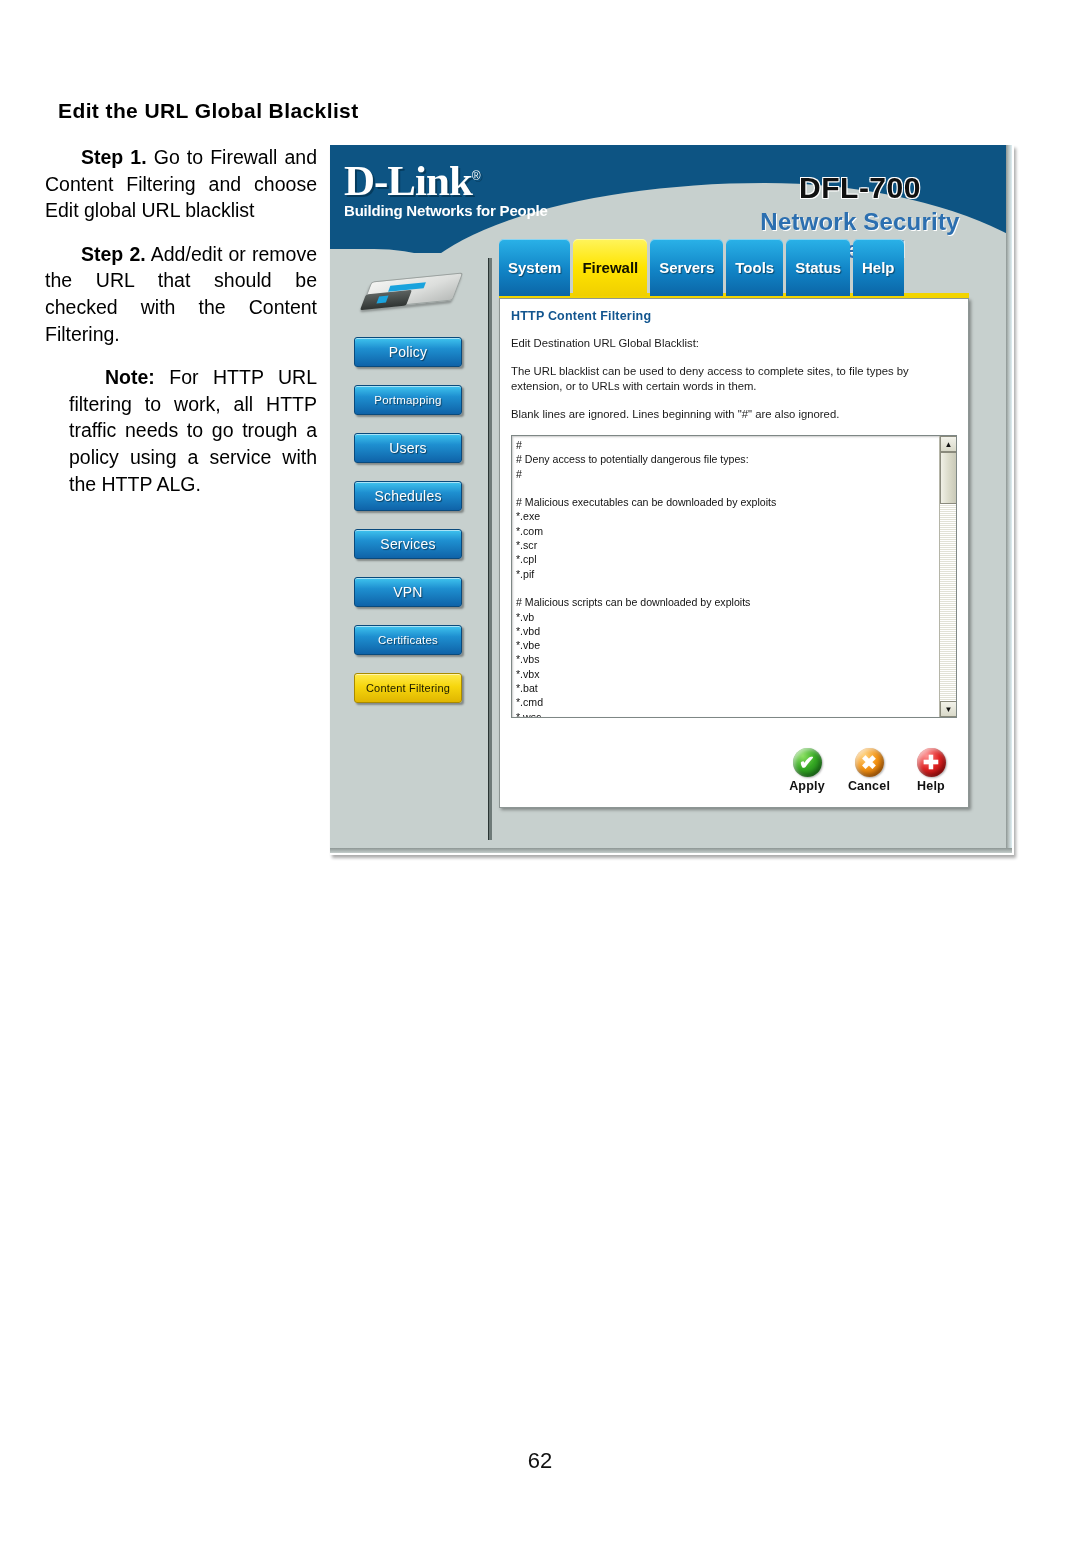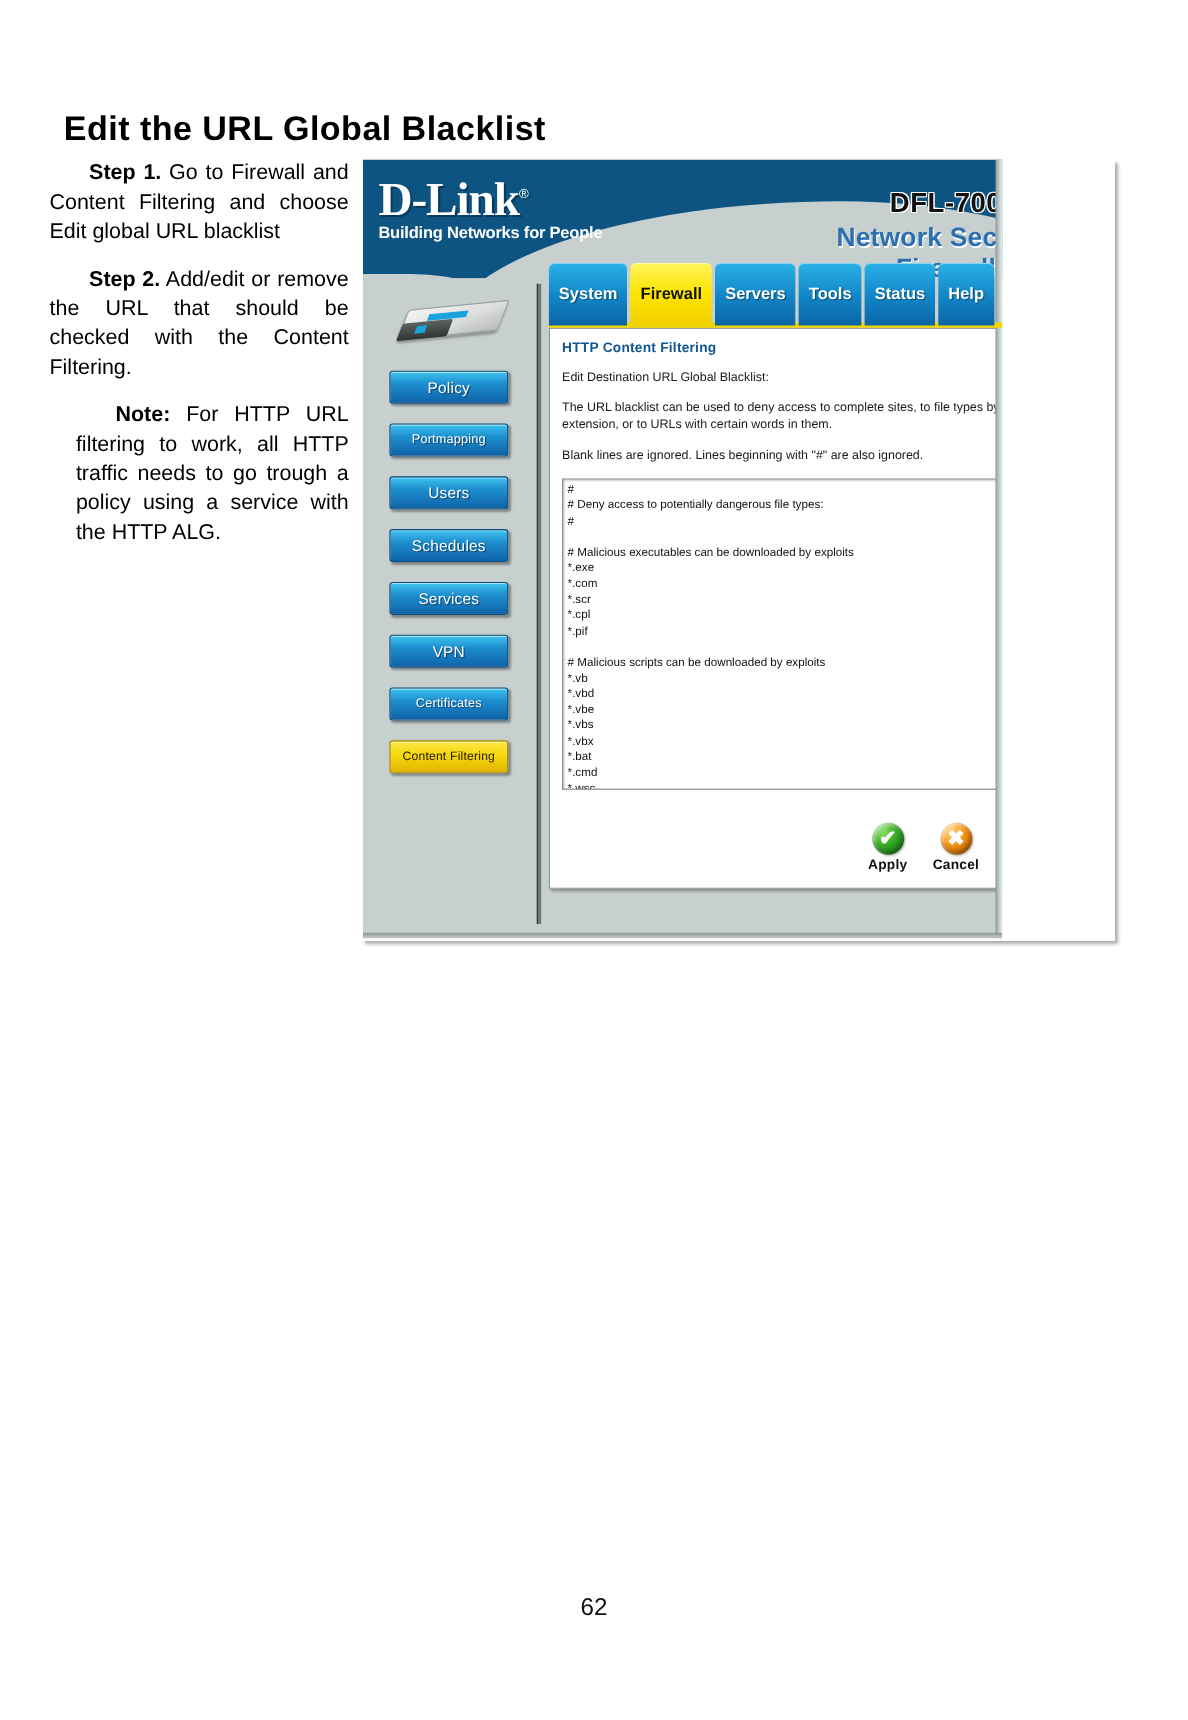--- a/index.html
+++ b/index.html
@@ -14,21 +14,21 @@
     font-family: "Liberation Sans", sans-serif;
     color: #000;
     overflow: hidden;
   }
 
   
   .page-heading {
     position: absolute;
     left: 58px;
     top: 99px;
-    font-size: 31px;
+    font-size: 21px;
     font-weight: bold;
     letter-spacing: 0.4px;
     color: #000;
   }
 
   
   .instructions {
     position: absolute;
     left: 45px;
     top: 144px;
@@ -44,21 +44,21 @@
   .para-step { text-indent: 36px; }
   .para-click { text-indent: 36px; }
   .para-note { text-indent: 36px; }
   .b { font-weight: bold; }
 
   
   .shot {
     position: absolute;
     left: 330px;
     top: 145px;
-    width: 581px;
+    width: 682px;
     height: 708px;
     background: #c7d0ce;
     box-sizing: border-box;
     overflow: hidden;
   }
   .shot-shadow {
     position: absolute;
     left: 330px;
     top: 145px;
     width: 684px;
@@ -132,21 +132,21 @@
     white-space: nowrap;
   }
   .model {
     position: absolute;
     left: 400px;
     top: 26px;
     width: 260px;
     text-align: center;
   }
   .model-name {
-    font-size: 25px;
+    font-size: 30px;
     font-weight: bold;
     color: #111;
     text-shadow: 1px 1px 0 #ffffff, -1px -1px 0 #ffffff, 1px -1px 0 #fff, -1px 1px 0 #fff;
     letter-spacing: 0.5px;
   }
   .model-sub {
     font-size: 24px;
     font-weight: bold;
     color: #2c6fb0;
     text-shadow: 1px 1px 0 #ffffff;

